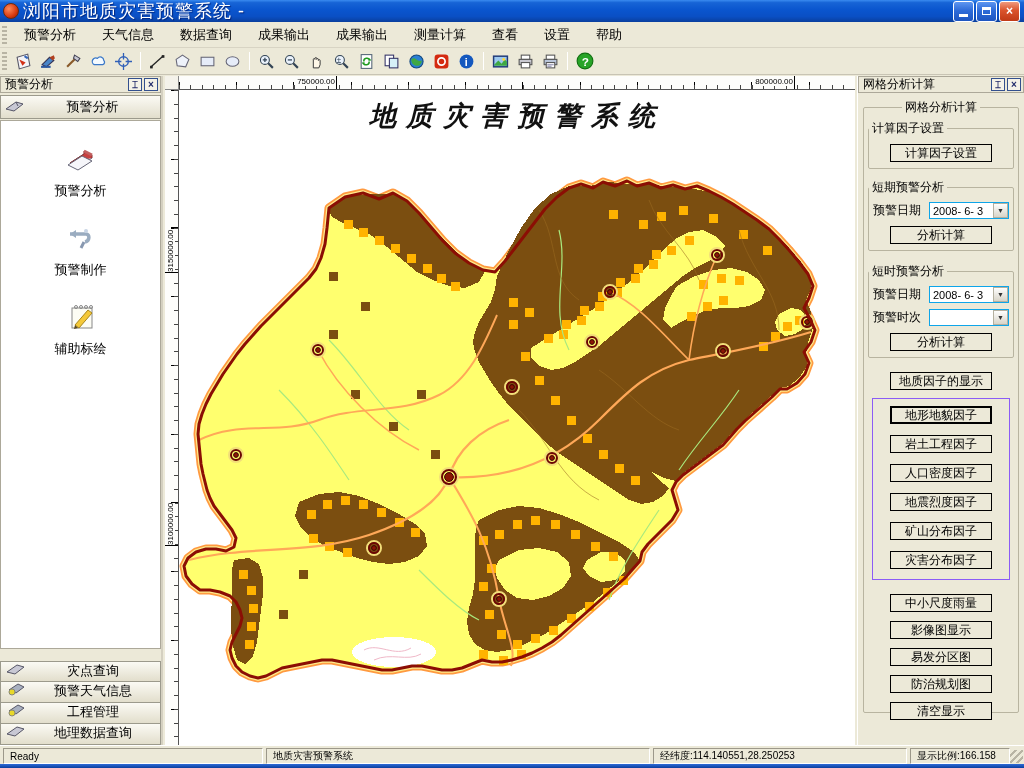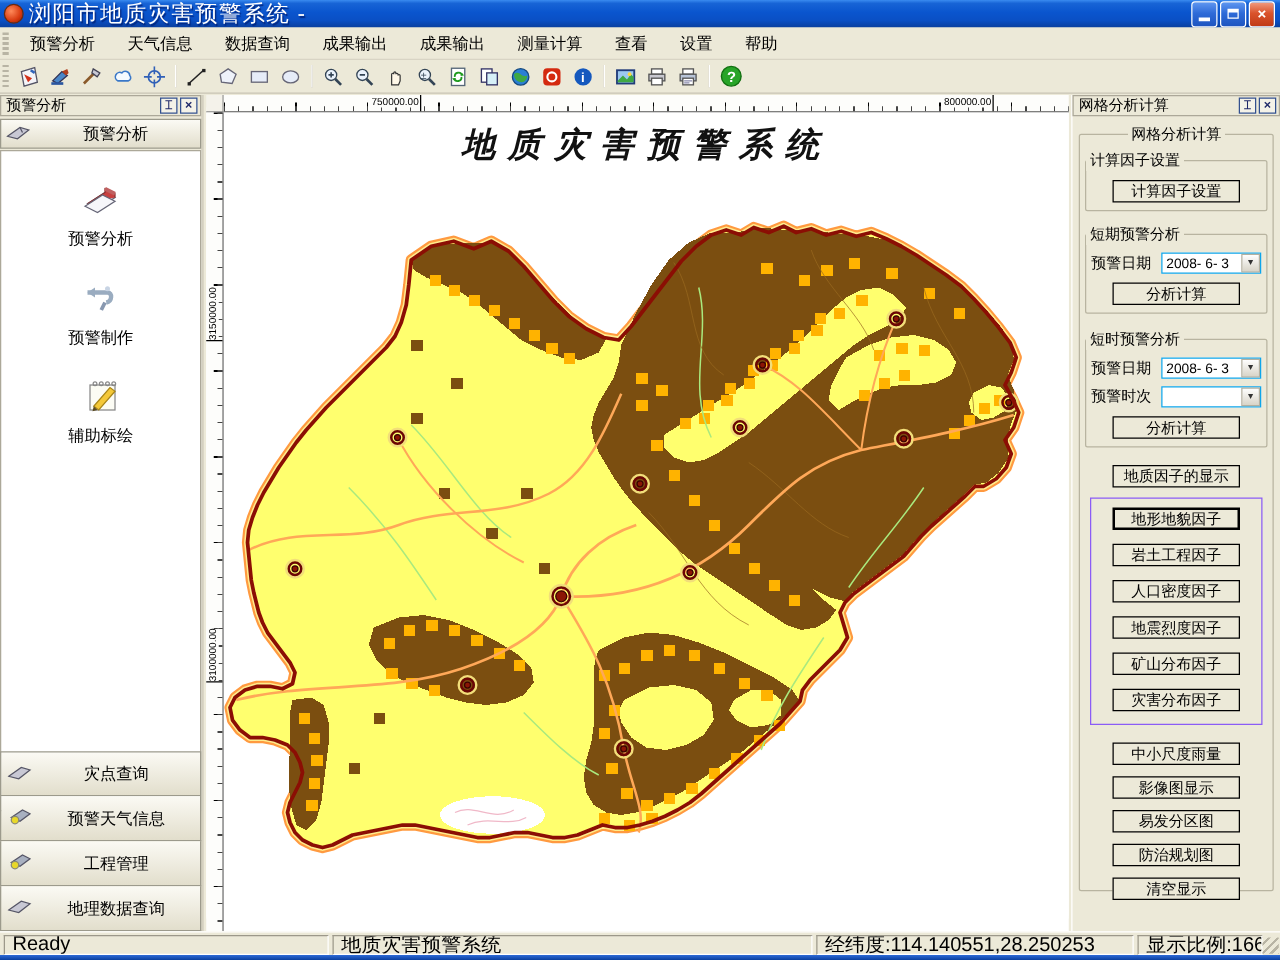--- a/index.html
+++ b/index.html
@@ -47,22 +47,22 @@
 
   
   .section-bar { margin-top:2px; height:24px; border:1px solid #9C9A8C;
     background:linear-gradient(180deg,#FBFAF4,#E2DECC); display:flex; align-items:center; }
   .section-bar .sec-label { flex:1; text-align:center; font-size:13px; }
   .left-body { position:absolute; top:44px; bottom:96px; left:0; right:0; background:#fff;
     border:1px solid #ACA899; overflow:hidden; }
   .nav-item { text-align:center; margin-top:22px; }
   .nav-item .nav-label { margin-top:4px; font-size:13px; }
   .bottom-bars { position:absolute; left:0; right:0; bottom:0; }
-  .bot-bar { height:36px; border:1px solid #9C9A8C; border-top:none;
-    background:linear-gradient(180deg,#FBFAF4,#E2DECC); display:flex; align-items:center; }
+  .bot-bar { height:21px; border:1px solid #9C9A8C; border-top:none;
+    background:linear-gradient(180deg,#FBFAF4,#E2DECC); display:flex; }
   .bot-bar:first-child { border-top:1px solid #9C9A8C; }
   .bot-bar .bb-label { flex:1; text-align:center; font-size:13px; }
 
   
   .rp-body { position:absolute; top:19px; left:1px; right:1px; bottom:0; }
   fieldset { border:1px solid #B8B4A0; border-radius:2px; }
   legend { font-size:12px; padding:0 3px; }
   .gb-outer { position:absolute; left:4px; right:4px; top:4px; height:614px; }
   .gb-outer > legend { margin-left:38px; }
   .gb { margin:4px 4px 0 4px; padding-bottom:6px; }
@@ -98,21 +98,21 @@
   .rline-h { position:absolute; left:0; width:13px; height:1px; background:#000; }
   .canvas { position:absolute; left:14px; top:14px; right:0; bottom:0; background:#fff; overflow:hidden; }
   .map-title { position:absolute; top:8px; left:0; right:0; text-align:center;
     font-family:"DejaVu Serif","Liberation Serif",serif; font-weight:bold; font-style:italic;
     font-size:27px; letter-spacing:10px; color:#111; }
 
   
   .statusbar { position:absolute; left:0; bottom:4px; width:1024px; height:19px; background:#ECE9D8;
     border-top:1px solid #fff; display:flex; align-items:stretch; padding-top:2px; }
   .sb-sec { border:1px solid; border-color:#9C988A #FFF #FFF #9C988A; margin-left:3px;
-    display:flex; align-items:center; padding:0 6px; font-size:16px; white-space:nowrap; overflow:hidden; }
+    display:flex; align-items:center; padding:0 6px; font-size:10px; white-space:nowrap; overflow:hidden; }
   .sb-grip { position:absolute; right:1px; bottom:1px; width:13px; height:13px;
     background:repeating-linear-gradient(135deg,transparent 0 3px,#B8B4A4 3px 5px); }
   .winedge { position:absolute; left:0; bottom:0; width:1024px; height:4px;
     background:linear-gradient(180deg,#2E6BD8,#0A3F9E); }
 </style>
 </head>
 <body>
 
 <div class="window">
 

